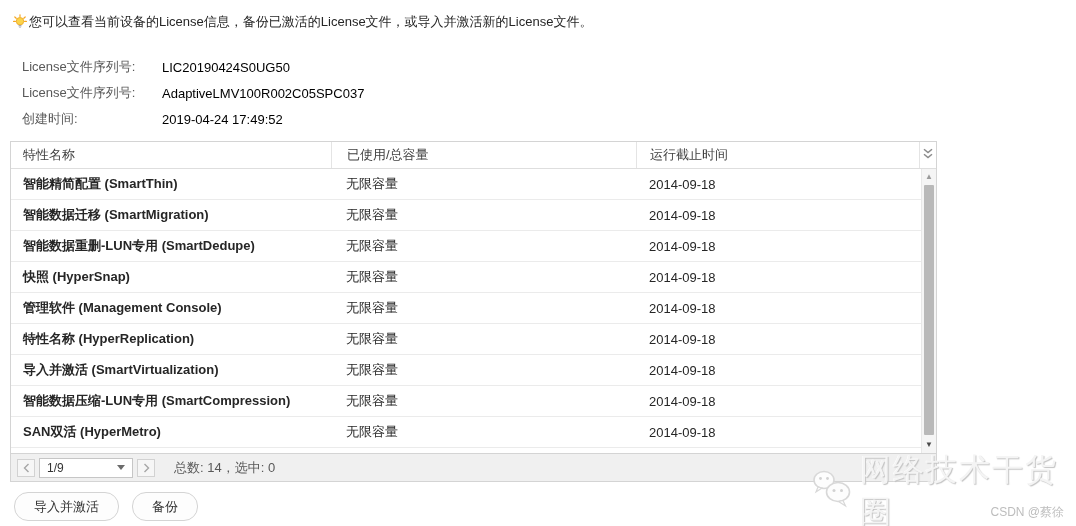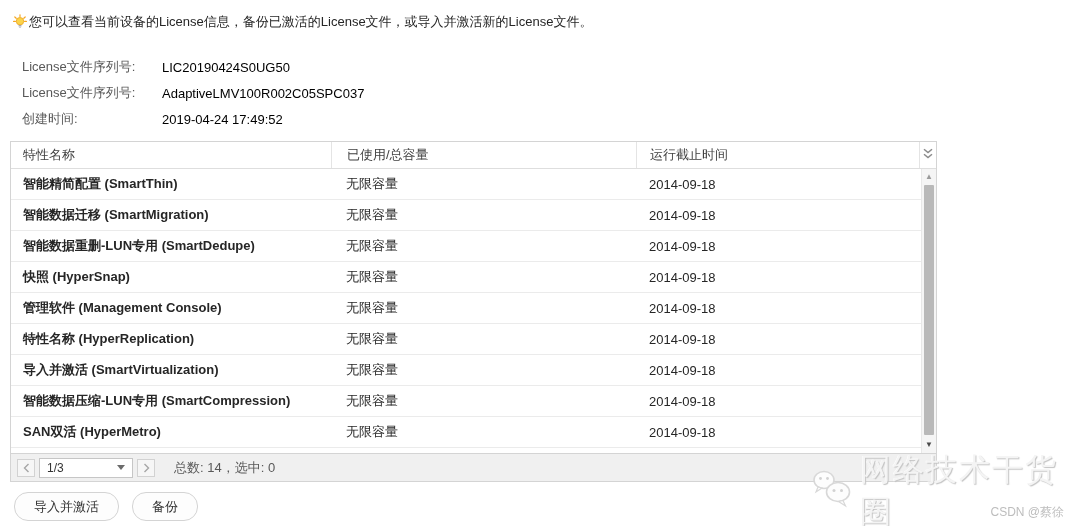--- a/index.html
+++ b/index.html
@@ -176,21 +176,21 @@
     </div>
   </div>
 
   <div class="pagebar">
     <div class="pg-btn">
       <svg width="9" height="10" viewBox="0 0 9 10" fill="none" stroke="#a6a6a6" stroke-width="1.4">
         <polyline points="6.5,1 2.5,5 6.5,9"></polyline>
       </svg>
     </div>
     <div class="pg-select">
-      <span>1/3</span>
+      <span>1/9</span>
       <span class="caret"></span>
     </div>
     <div class="pg-btn">
       <svg width="9" height="10" viewBox="0 0 9 10" fill="none" stroke="#a6a6a6" stroke-width="1.4">
         <polyline points="2.5,1 6.5,5 2.5,9"></polyline>
       </svg>
     </div>
     <span class="pg-summary">总数: 14，选中: 0</span>
   </div>
 </div>

